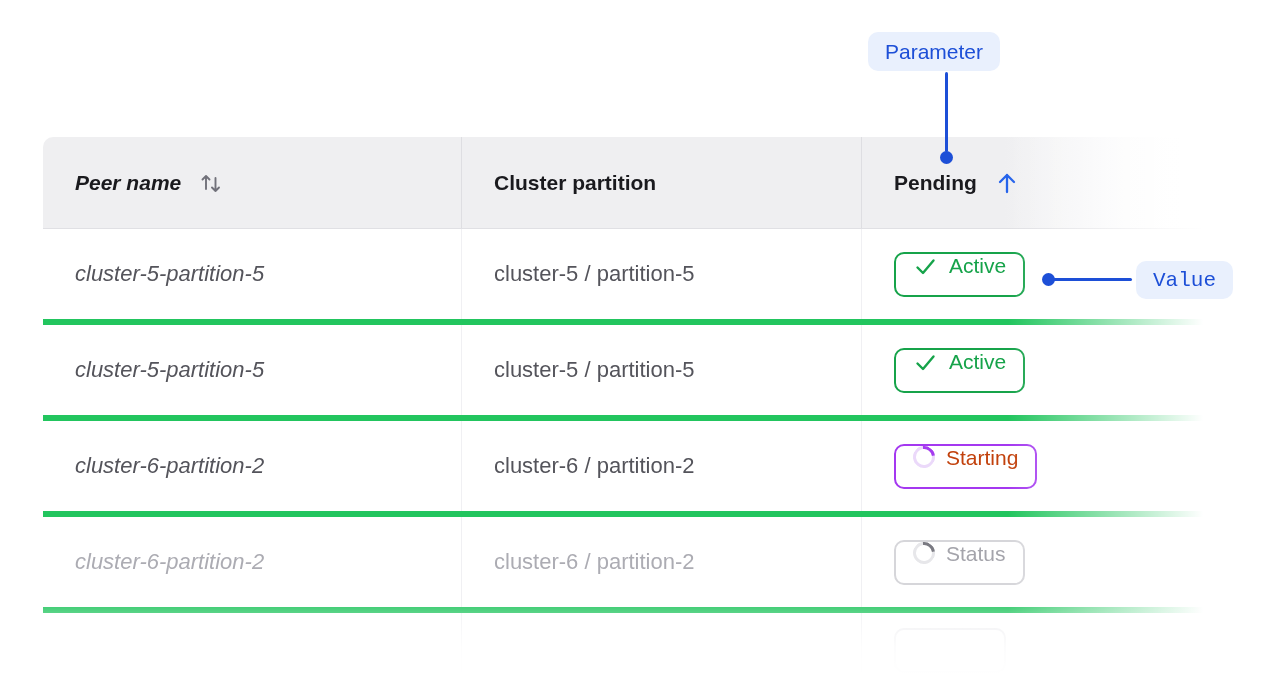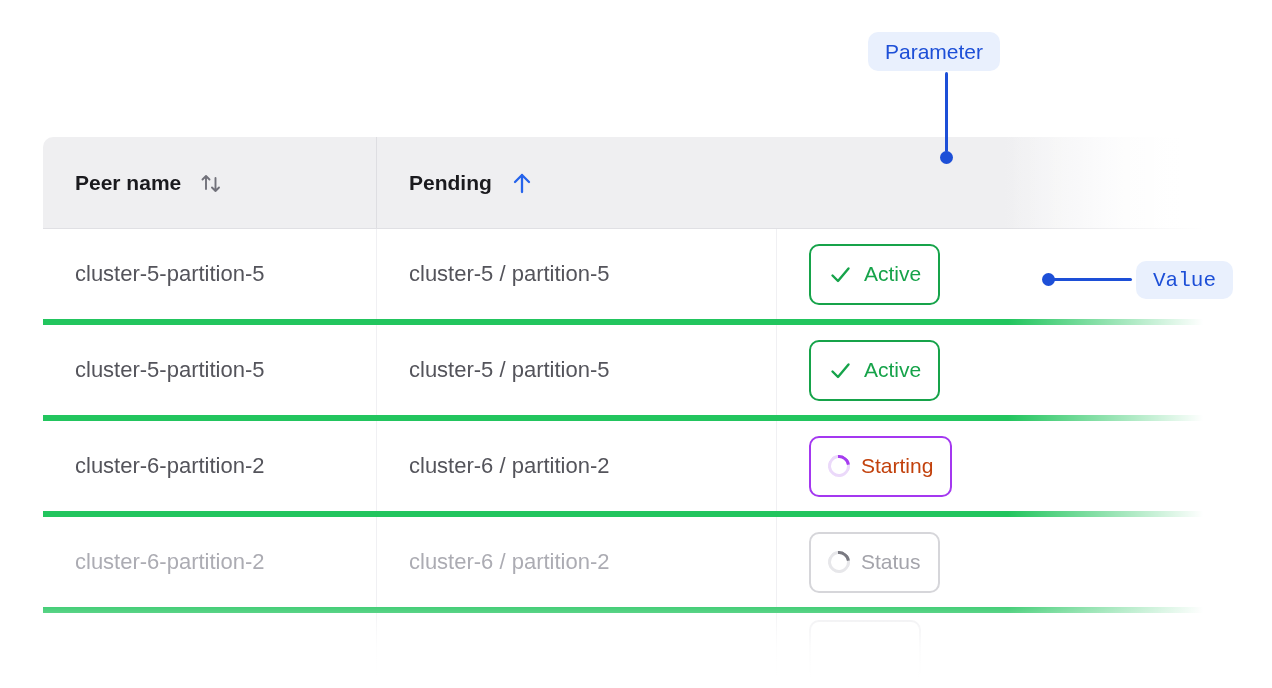--- a/index.html
+++ b/index.html
@@ -13,38 +13,38 @@
   .thead {
     display:flex; height:92px; box-sizing:border-box;
     background:linear-gradient(to right,#EFEFF1 0%,#EFEFF1 82%,rgba(239,239,241,0) 97%);
     border-radius:10px 10px 0 0;
     border-bottom:1px solid #E0E0E4;
   }
   .th {
     display:flex; align-items:center; gap:16px; padding-left:32px;
     font-size:21px; font-weight:700; color:#1A1A1E; box-sizing:border-box;
   }
-  .col1 { width:334px; } .col2 { width:400px; } .col3 { flex:1; }
+  .col1 { width:419px;font-style:italic; } .col2 { width:400px; } .col3 { flex:1; }
   .th.col1, .th.col2 { border-right:1px solid #DEDEE2; }
 
   .tr {
     display:flex; height:96px; box-sizing:border-box; background:#fff;
     border-bottom:6px solid #22c55e;
   }
   .td {
     display:flex; align-items:center; padding-left:32px; box-sizing:border-box;
     font-size:22px; color:#54545B;
   }
   .td.col1, .td.col2 { border-right:1px solid #F0F0F3; }
   .tr-muted .td { color:#ACACB3; }
   .tr-partial { height:75px; border-bottom:none; }
 
   
   .badge {
-    display:inline-flex; align-items:center; gap:11px; height:61px;
+    display:inline-flex; gap:11px; height:45px;
     padding:0 17px; border:2px solid; border-radius:10px; box-sizing:border-box;
     font-size:21px; font-weight:500; background:#fff;
   }
   .badge-active   { border-color:#16A34A; color:#16A34A; }
   .badge-starting { border-color:#A438F0; color:#c2410c; }
   .badge-pending  { border-color:#D6D6DA; color:#A4A4AB; }
   .badge-ghost    { border-color:#ECECEF; width:112px; }
 
   .check-svg { width:25px; height:25px; display:block; }
 
@@ -93,20 +93,23 @@
 
     <div class="thead">
       <div class="th col1">
         <span>Peer name</span>
         <svg class="sort-svg" viewBox="0 0 28 28">
           <g stroke="#71717A" stroke-width="1.9" fill="none" stroke-linecap="round" stroke-linejoin="round">
             <path d="M9 20 V7 M5.5 10.5 L9 7 L12.5 10.5"></path>
             <path d="M18.5 9 V22 M15 18.5 L18.5 22 L22 18.5"></path>
           </g>
         </svg>
+      </div>
+      <div class="th col2">
+        <span>Cluster partition</span>
       </div>
       <div class="th col3">
         <span>Pending</span>
         <svg class="sort-svg" viewBox="0 0 28 28">
           <g stroke="#2563EB" stroke-width="2.3" fill="none" stroke-linecap="round" stroke-linejoin="round">
             <path d="M14 23 V6 M7 13 L14 6 L21 13"></path>
           </g>
         </svg>
       </div>
     </div>

